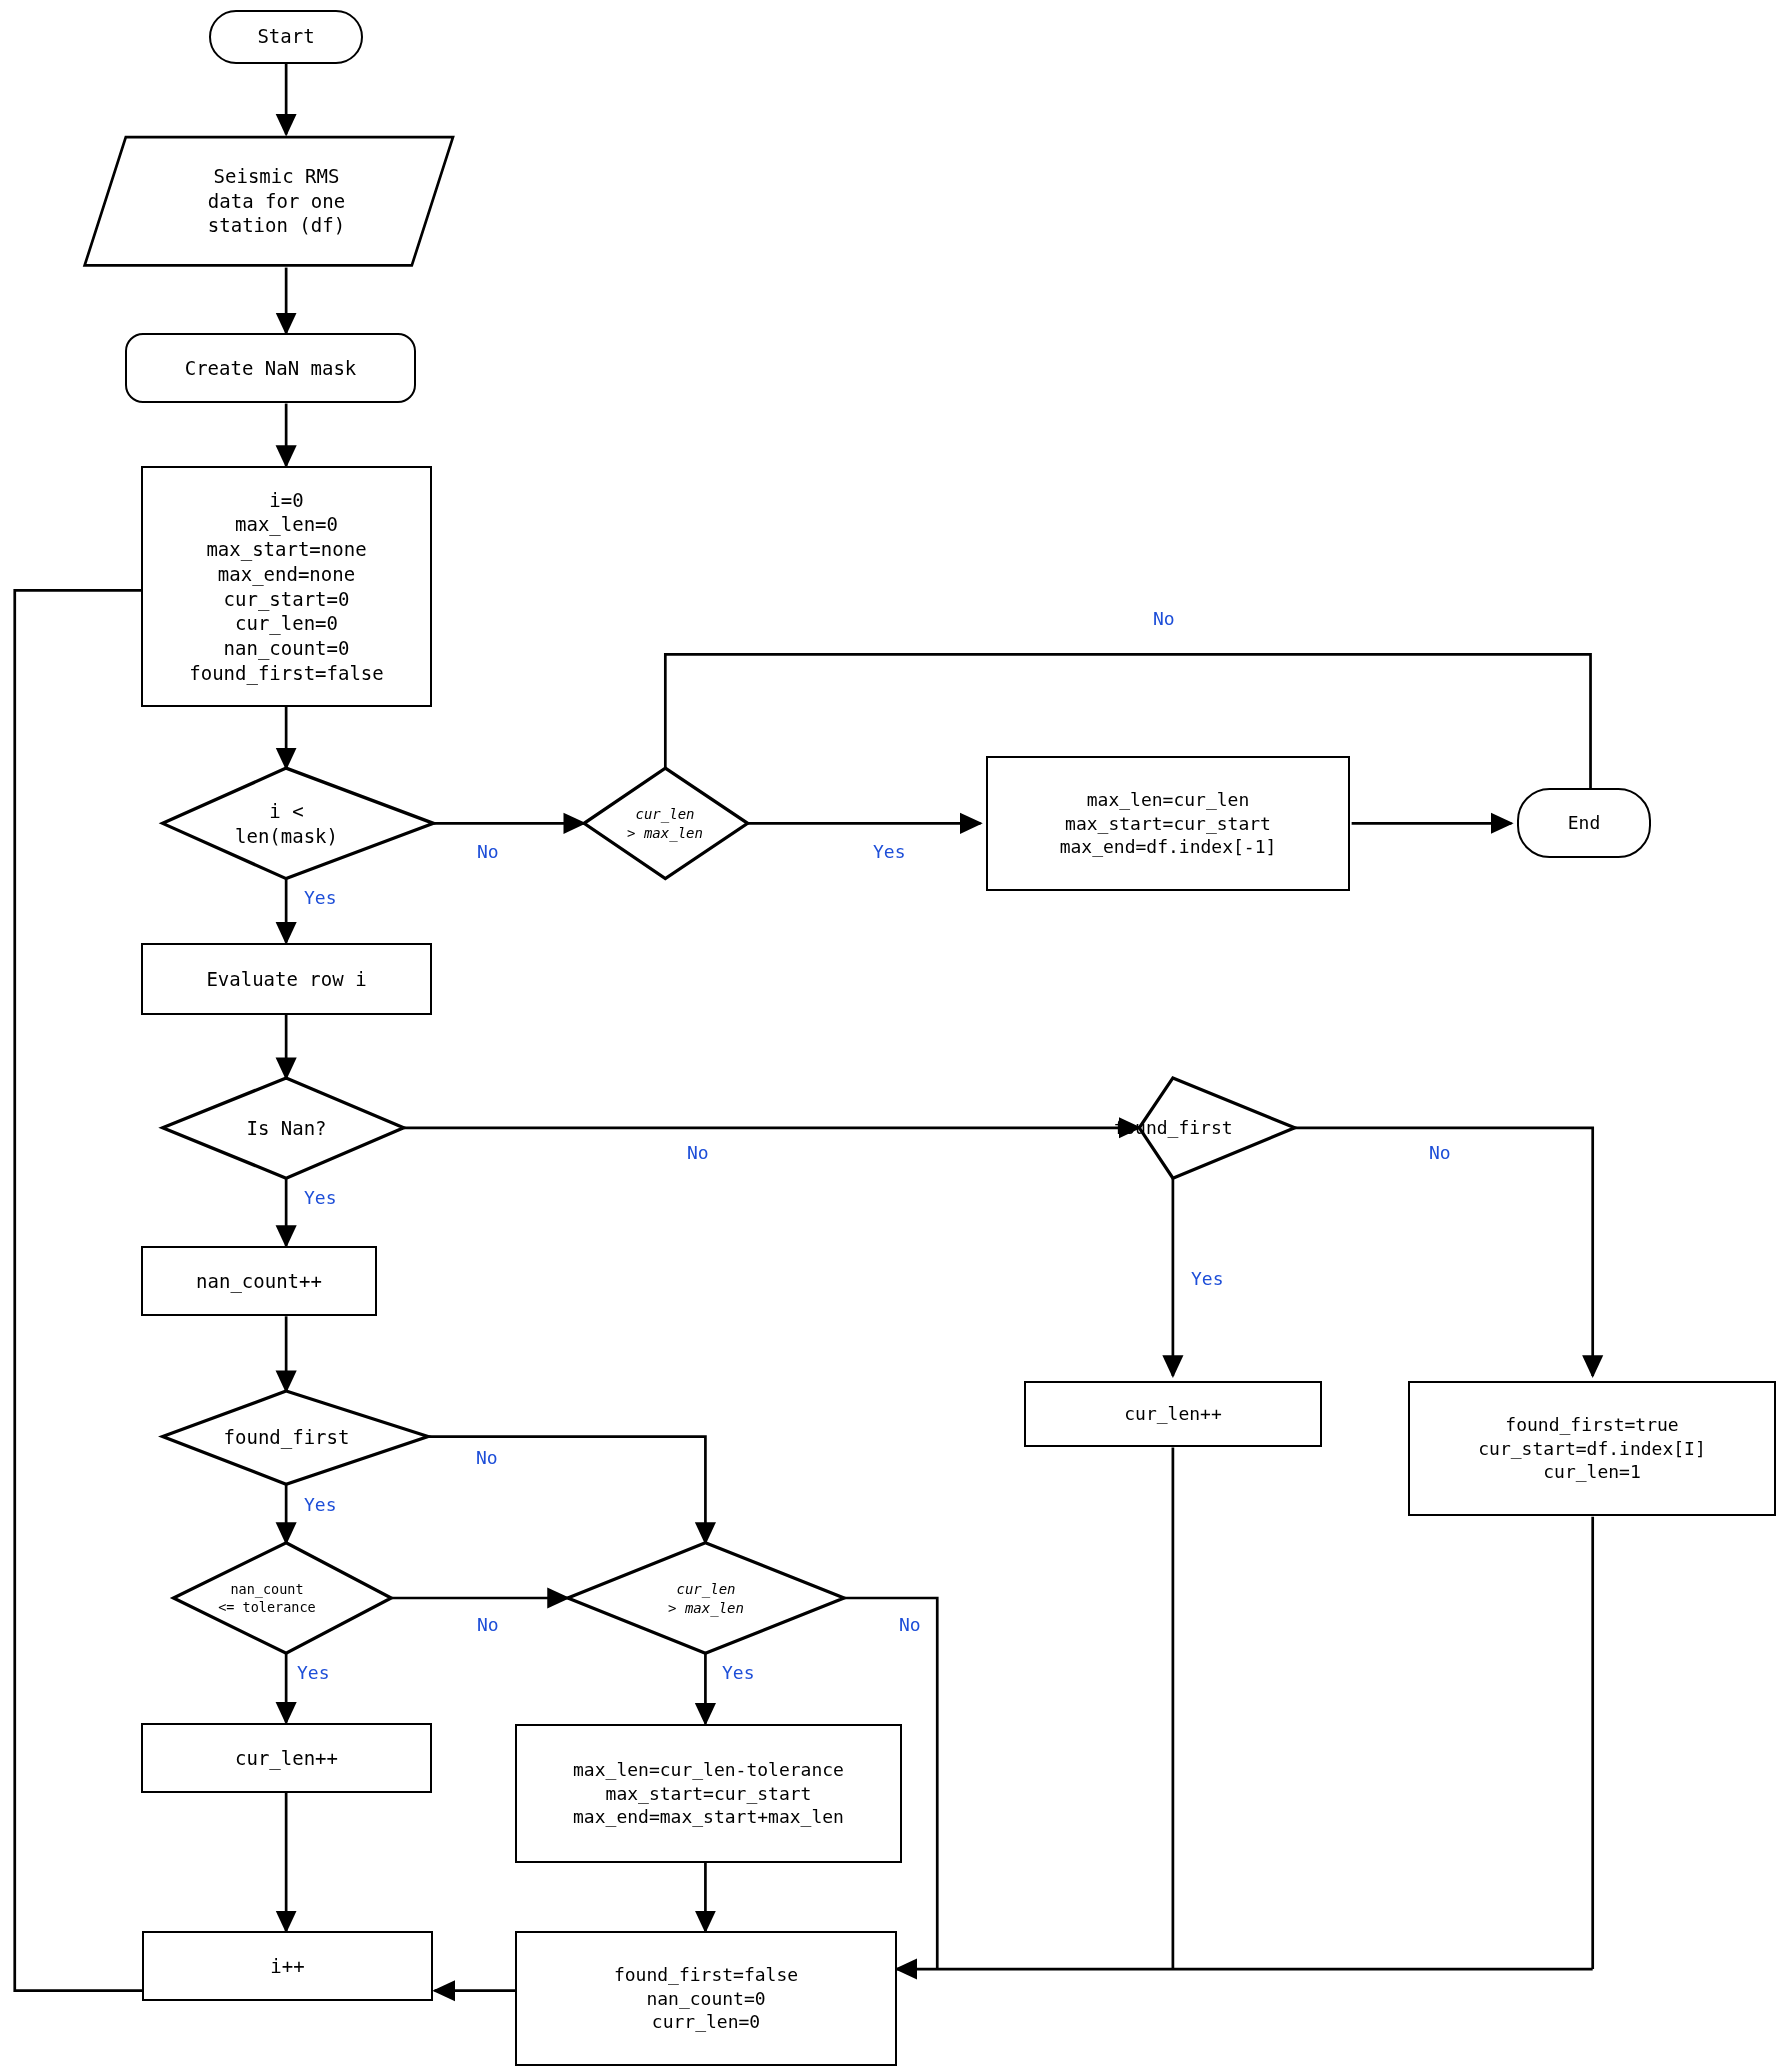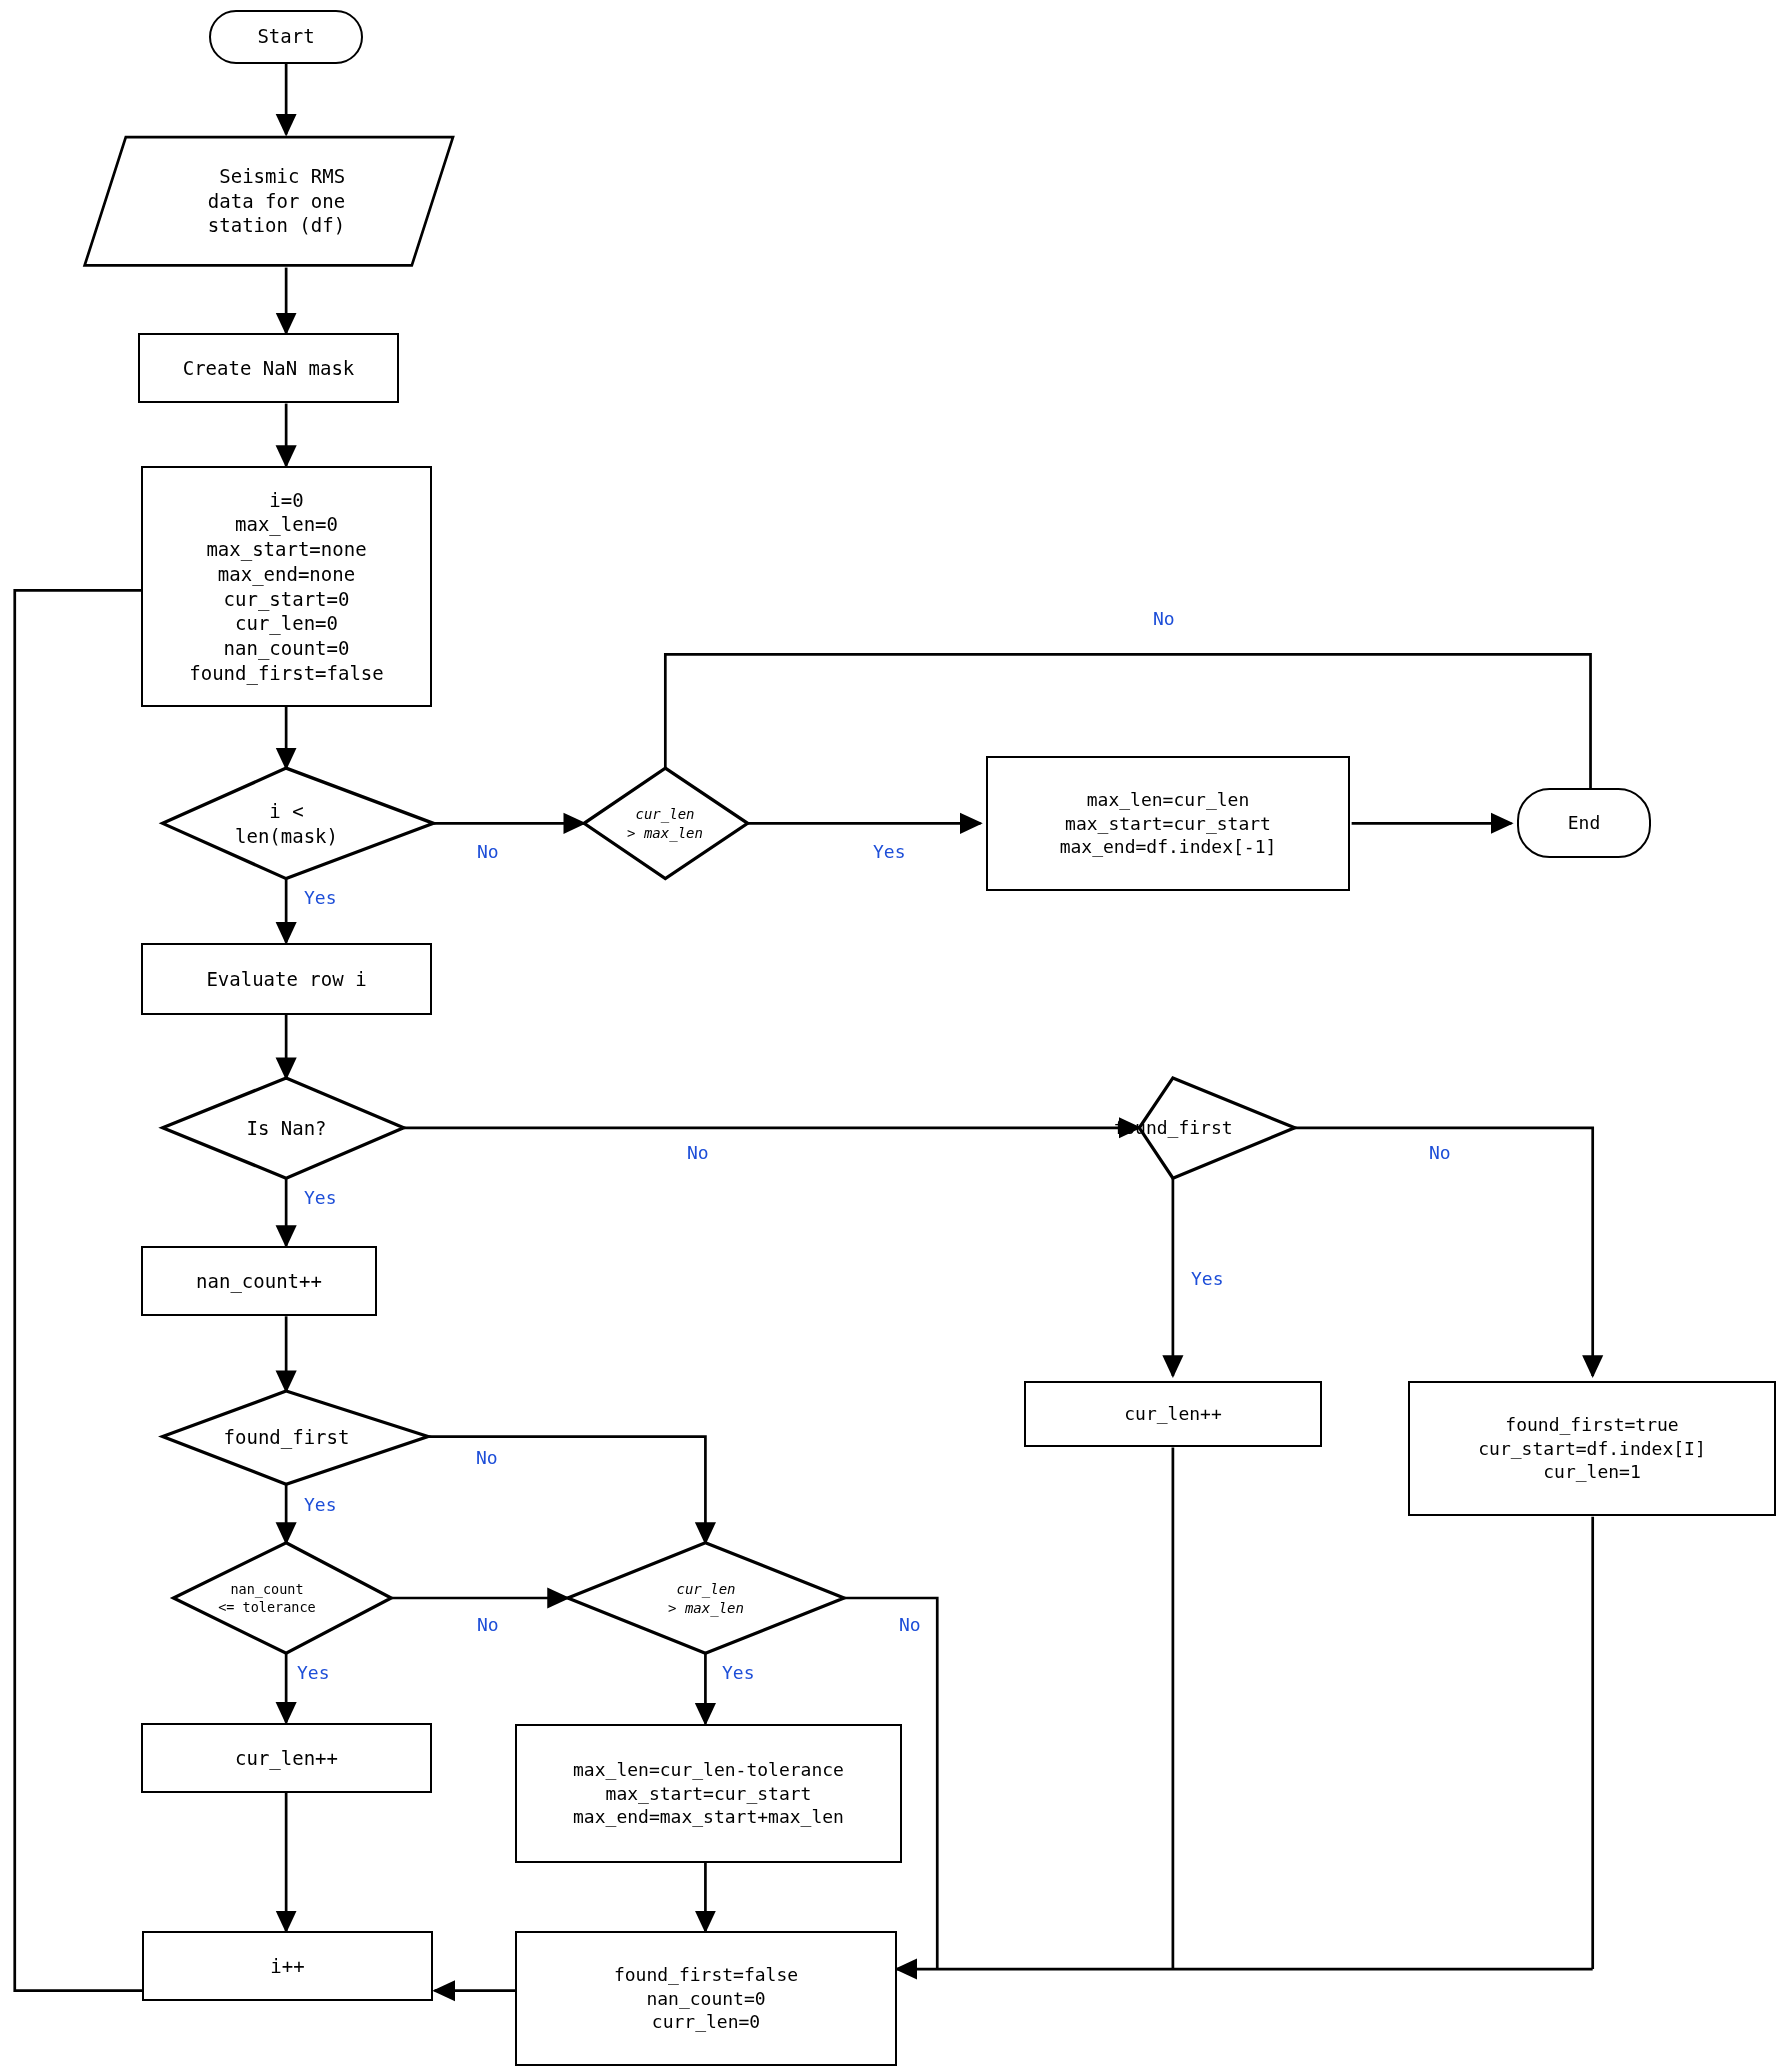--- a/index.html
+++ b/index.html
@@ -108,27 +108,27 @@
       <path d="M528,2568 L790,2652 L528,2740 L300,2652 z"></path>
       <path d="M528,2848 L722,2950 L528,3052 L320,2950 z"></path>
       <path d="M1302,2848 L1558,2950 L1302,3052 L1048,2950 z"></path>
     </g>
   </svg>
 
   <div class="node term fs-big" style="left:209px;top:9.8px;width:154px;height:54px;">
     <span>Start</span>
   </div>
 
-  <div class="node io fs-big" style="left:125px;top:137px;width:303px;height:128px;text-align:right;">
+  <div class="node io fs-big" style="left:125px;top:137px;width:303px;height:128px;">
     <span class="iotext">Seismic RMS
 data for one
 station (df)</span>
   </div>
 
-  <div class="node proc fs-big" style="left:138px;top:333px;width:261px;height:70px;">
+  <div class="node proc fs-big" style="left:125px;top:333px;width:291px;height:70px;border-radius:18px;">
     <span>Create NaN mask</span>
   </div>
 
   <div class="node proc fs-big" style="left:141px;top:466px;width:291px;height:241px;">
     <span>i=0
 max_len=0
 max_start=none
 max_end=none
 cur_start=0
 cur_len=0

